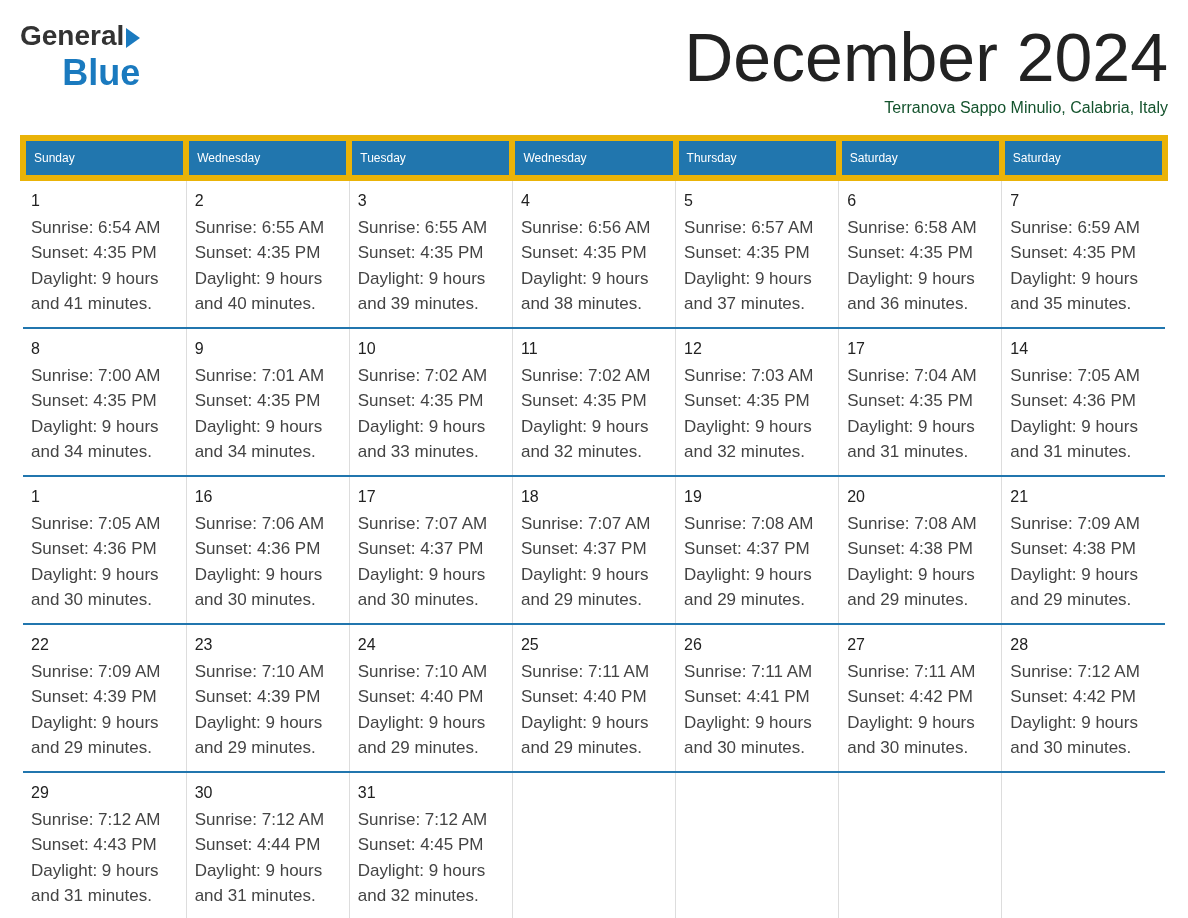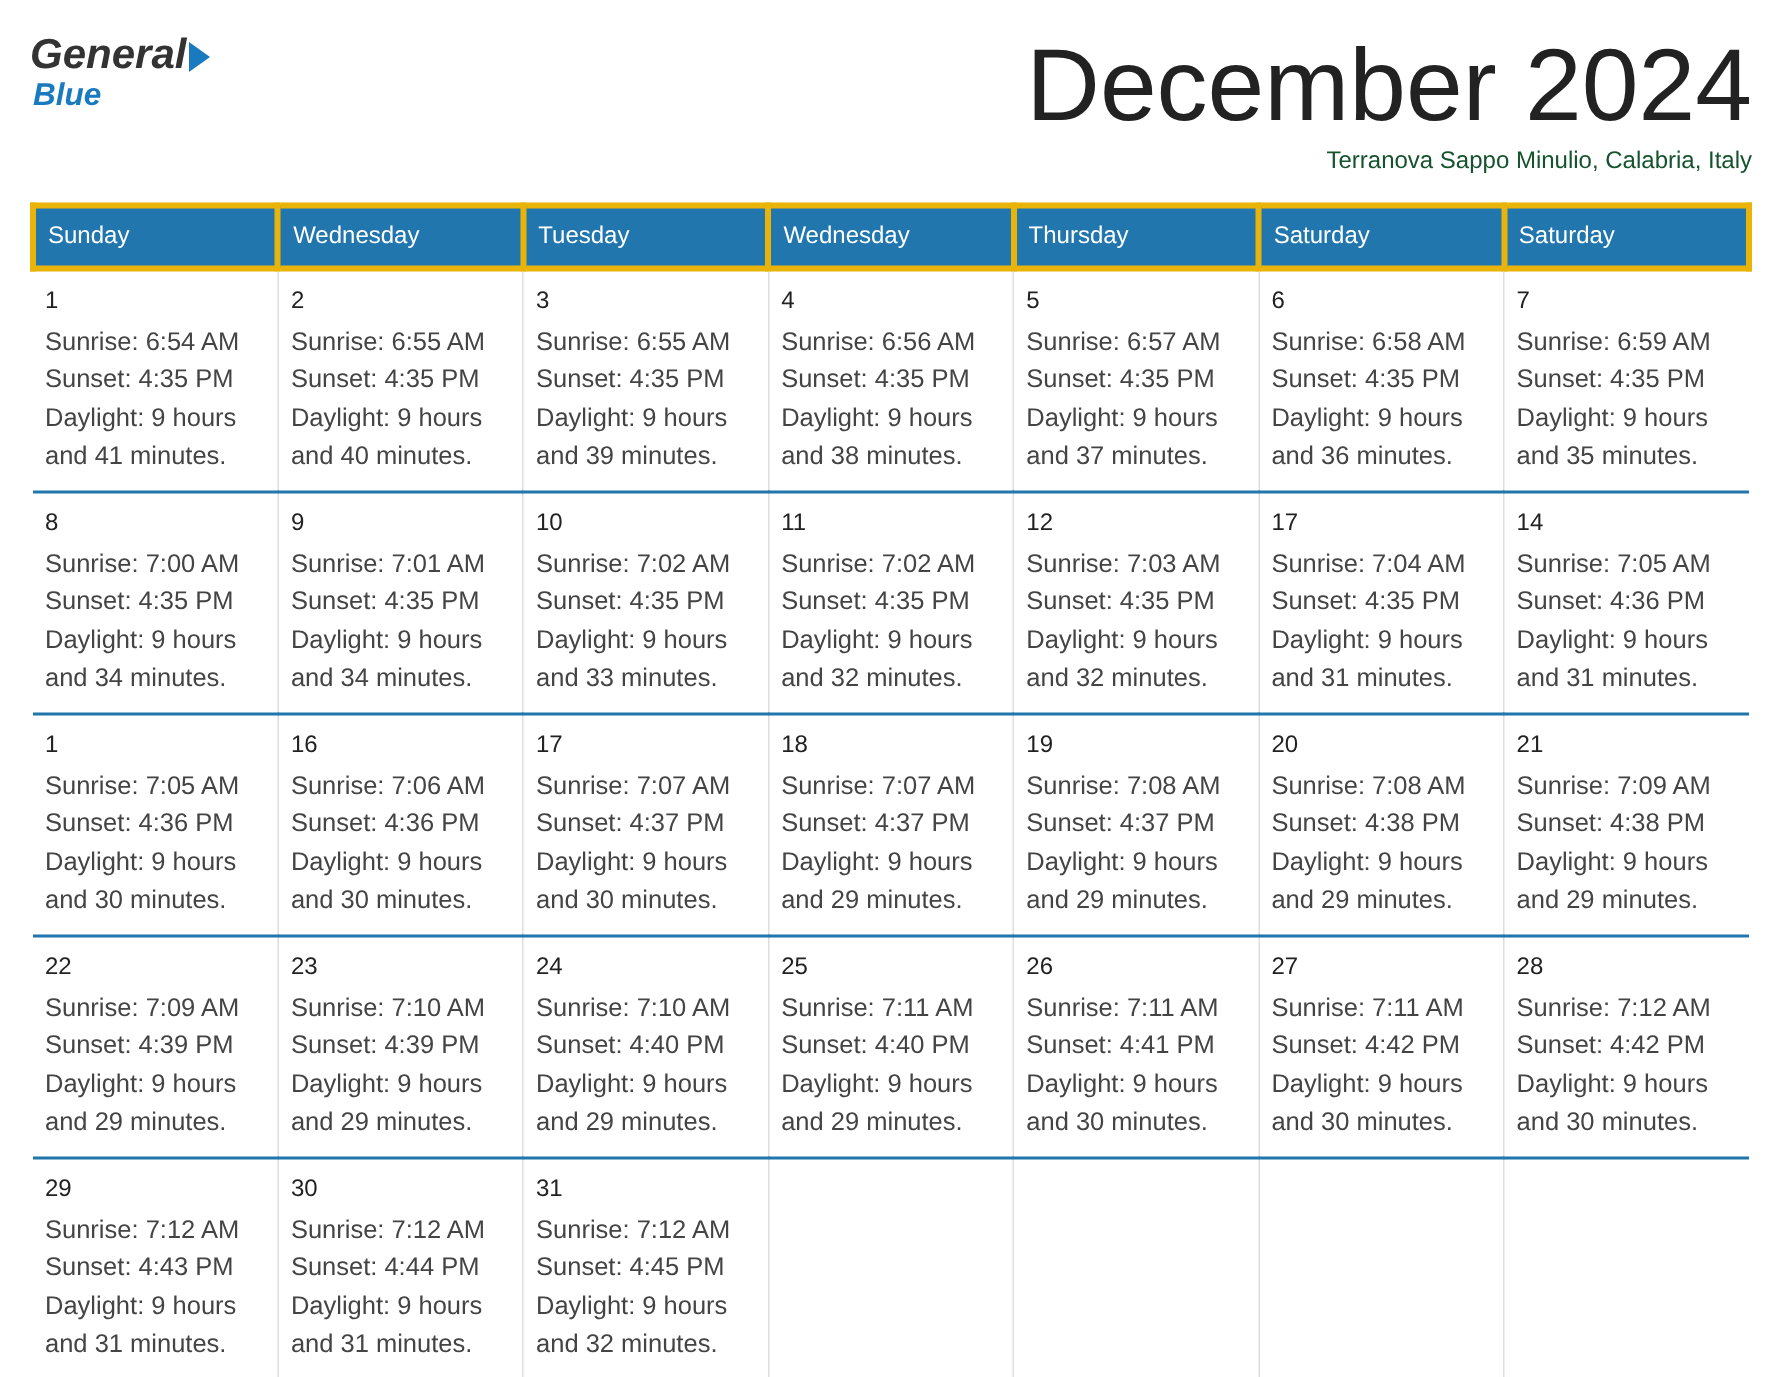--- a/index.html
+++ b/index.html
@@ -24,29 +24,29 @@
     .logo-arrow {
       width: 0;
       height: 0;
       border-left: 14px solid #1a7abf;
       border-top: 10px solid transparent;
       border-bottom: 10px solid transparent;
       margin-left: 2px;
       margin-top: 4px;
     }
     .logo-text-blue {
-      font-size: 21px;
+      font-size: 36px;
       font-weight: bold;
       color: #1a7abf;
       margin-left: 4px;
+      text-align: right;
     }
     .logo-group {
       display: flex;
       flex-direction: column;
-      font-style: italic;
     }
     .logo-top-row {
       display: flex;
       align-items: center;
     }
     .title-section {
       text-align: right;
     }
     .month-title {
       font-size: 68px;
@@ -64,23 +64,23 @@
       border-collapse: collapse;
       table-layout: fixed;
     }
     thead tr {
       background-color: #2176ae;
       color: #fff;
     }
     thead th {
       padding: 10px 8px;
       text-align: left;
-      font-size: 16px;
+      font-size: 12px;
       font-weight: 500;
-      border: 4px solid #eab308;
+      border: 6px solid #eab308;
     }
     tbody tr {
       border-bottom: 2px solid #2176ae;
     }
     tbody td {
       vertical-align: top;
       padding: 8px 8px 10px 8px;
       font-size: 13.5px;
       color: #333;
       border-right: 1px solid #ddd;

